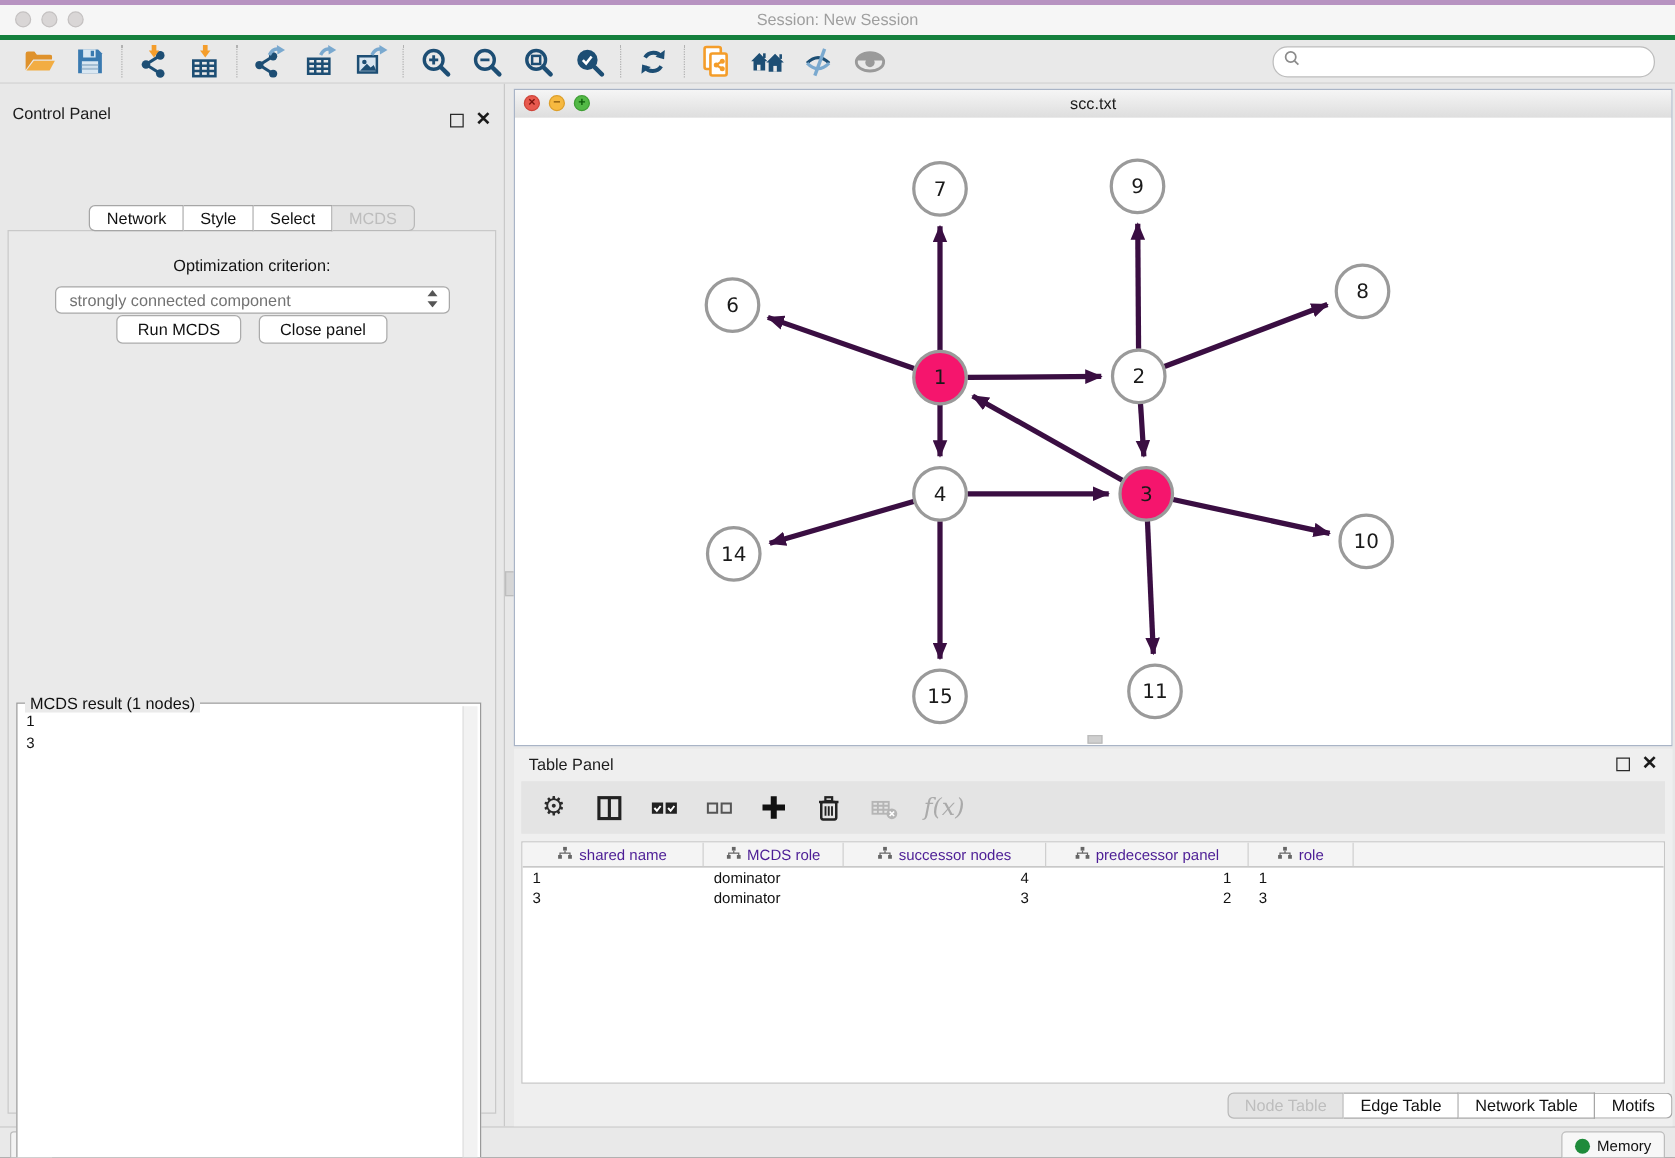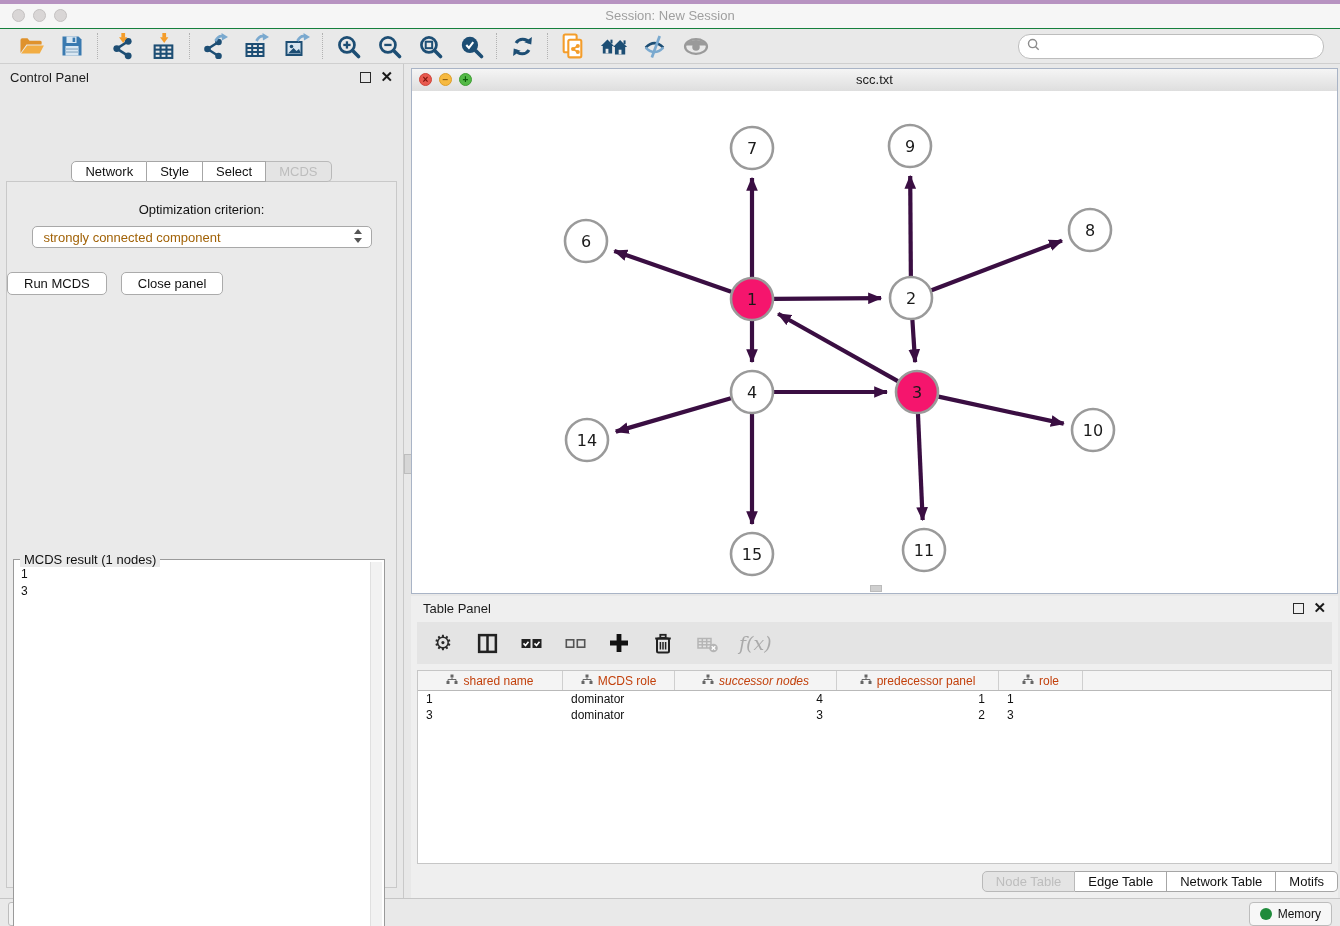--- a/index.html
+++ b/index.html
@@ -1,55 +1,55 @@
 <!DOCTYPE html>
 <html><head>
 <meta charset="utf-8">
 <style>
   html,body{margin:0;padding:0;background:#666;}
   .app{position:relative;width:1340px;height:926px;background:#e8e8e8;
        font-family:"Liberation Sans",sans-serif;overflow:hidden;margin:0 auto;
        -webkit-font-smoothing:antialiased;}
   
   .purple-strip{height:4px;background:#b793c1;}
-  .titlebar{height:24px;background:#f6f6f6;border-bottom:1px solid #15803d;position:relative;}
+  .titlebar{height:24px;background:#f6f6f6;border-bottom:4px solid #15803d;position:relative;}
   .traffic{position:absolute;top:5px;left:12px;display:flex;gap:8px;}
   .traffic span{width:13px;height:13px;border-radius:50%;background:#d9d6d6;border:1px solid #c4c1c1;box-sizing:border-box;}
   .main-title{text-align:center;line-height:24px;color:#9f9f9f;font-size:13px;}
   
   .toolbar{height:34px;display:flex;align-items:center;background:#e9e9e9;border-bottom:1px solid #cfcfcf;padding:0 6px;}
   .tb-group{display:flex;align-items:center;gap:13px;padding:0 11px;}
   .tb-sep{width:0;height:26px;border-left:1px dotted #b2b2b2;}
   .tb-btn{width:28px;height:28px;display:flex;align-items:center;justify-content:center;cursor:pointer;}
   .search-wrap{margin-left:auto;margin-right:10px;display:flex;align-items:center;
      width:288px;height:23px;background:#fff;border:1px solid #bdbdbd;border-radius:12px;padding:0 8px;gap:5px;}
   .search-wrap input{border:none;outline:none;flex:1;font-size:12px;font-family:"Liberation Sans",sans-serif;background:transparent;}
   
   .main{display:flex;height:834px;}
   .control-panel{width:403px;position:relative;background:#e8e8e8;flex:none;}
   .splitter{width:7px;flex:none;background:#e8e8e8;border-left:1px solid #c9c9c9;position:relative;}
   .splitter .grip{position:absolute;top:390px;left:0px;width:6px;height:18px;background:#d6d6d6;border:1px solid #bdbdbd;}
   .right-col{flex:1;display:flex;flex-direction:column;background:#e8e8e8;min-width:0;}
   
-  .cp-header{height:26px;display:flex;align-items:center;padding:0 10px;font-size:13px;color:#1c1c1c;}
+  .cp-header{height:26px;display:flex;padding:0 10px;font-size:13px;color:#1c1c1c;margin-top:16px;}
   .panel-ctrl{margin-left:auto;display:flex;gap:9px;align-items:center;}
   .float-box{width:9px;height:9px;border:1.5px solid #2a2a2a;display:inline-block;}
   .close-x{font-size:15px;font-weight:bold;color:#1a1a1a;line-height:10px;}
   .cp-body{position:absolute;left:6px;right:6px;top:117px;bottom:10px;background:#eaeaea;border:1px solid #c9c9c9;}
   .cp-tabs{position:absolute;top:97px;left:0;right:0;text-align:center;z-index:3;}
   .seg{display:inline-flex;}
   .seg .tab{background:#fff;border:1px solid #a6a6a6;border-left:none;padding:2px 13px;font-size:13px;color:#111;cursor:pointer;white-space:nowrap;}
   .seg .tab:first-child{border-left:1px solid #a6a6a6;border-radius:5px 0 0 5px;}
   .seg .tab:last-child{border-radius:0 5px 5px 0;}
   .seg .tab.selected{background:#e4e4e4;color:#bdbdbd;border-color:#b9b9b9;}
   .opt-label{text-align:center;font-size:13px;color:#111;margin-top:20px;}
-  .dropdown{margin:9px auto 0;width:340px;height:22px;background:#fff;border:1px solid #a8a8a8;border-radius:5px;
-     display:flex;align-items:center;padding:0 8px 0 11px;font-size:13px;color:#a16207;cursor:pointer;box-sizing:border-box;}
+  .dropdown{margin:9px auto 0;width:316px;height:22px;background:#fff;border:1px solid #a8a8a8;border-radius:5px;
+     display:flex;align-items:center;padding:0 8px 0 11px;font-size:13px;color:#737373;cursor:pointer;box-sizing:border-box;}
   .dropdown .dd-arrows{margin-left:auto;}
-  .cp-buttons{display:flex;gap:14px;margin-top:24px;}
+  .cp-buttons{display:flex;justify-content:center;gap:14px;margin-top:1px;}
   .btn{background:#fff;border:1px solid #ababab;border-radius:5px;padding:3px 16px;font-size:13px;color:#111;cursor:pointer;}
   .mcds-fieldset{position:absolute;left:6px;top:377px;width:370px;height:380px;border:1px solid #9a9a9a;background:#fff;}
   .mcds-legend{position:absolute;top:-8px;left:6px;background:#eaeaea;padding:0 4px;font-size:13px;color:#111;}
   .mcds-text{position:absolute;left:3px;top:6px;right:14px;bottom:3px;font-size:12px;color:#111;
      white-space:pre;line-height:17px;padding-left:4px;overflow:hidden;}
   .mcds-scroll{position:absolute;top:2px;right:2px;bottom:2px;width:11px;background:#f2f2f2;border-left:1px solid #e0e0e0;}
   
   .net-window{height:526px;margin:4px 2px 0 0;background:#fff;border:1px solid #a9b4c6;position:relative;flex:none;box-sizing:border-box;}
   .net-titlebar{height:22px;background:linear-gradient(#f5f5f5,#dedede);border-bottom:1px solid #b6b6b6;position:relative;}
   .net-traffic{position:absolute;top:4px;left:7px;display:flex;gap:7px;}
@@ -62,21 +62,21 @@
   .net-resize-dot{position:absolute;bottom:1px;left:50%;margin-left:-5px;width:10px;height:5px;background:#cfcfcf;border:1px solid #bbb;}
   
   .table-panel{flex:1;margin:2px 2px 0 0;background:#efefef;display:flex;flex-direction:column;min-height:0;}
   .tp-header{height:24px;display:flex;align-items:center;padding:0 12px;font-size:13px;color:#1c1c1c;}
   .tp-toolbar{height:42px;margin:2px 6px 0 6px;background:#e4e4e4;display:flex;align-items:center;gap:20px;padding:0 14px;flex:none;}
   .tp-tb-btn{display:flex;align-items:center;justify-content:center;min-width:24px;height:26px;cursor:pointer;}
   .gear-glyph{font-size:21px;color:#2b2b2b;line-height:22px;}
   .fx-glyph{font-family:"DejaVu Serif",serif;font-style:italic;font-size:19px;color:#aaa;}
   .tp-table{flex:1;margin:6px 6px 0 6px;background:#fff;border:1px solid #c6c6c6;overflow:hidden;position:relative;}
   .tbl-head{display:flex;background:#f4f4f4;border-bottom:1px solid #b9b9b9;height:19px;}
-  .tbl-head .hcell{display:flex;align-items:center;justify-content:center;gap:5px;font-size:12px;color:#c2410c;
+  .tbl-head .hcell{display:flex;align-items:center;justify-content:center;gap:5px;font-size:12px;color:#4c1d95;
       border-right:1px solid #cfcfcf;box-sizing:border-box;cursor:pointer;}
   .tbl-row{display:flex;height:16px;align-items:center;cursor:pointer;}
   .tbl-row .cell{font-size:12px;color:#111;box-sizing:border-box;padding:0 8px;overflow:hidden;white-space:nowrap;}
   .tp-tabs{height:34px;display:flex;justify-content:flex-end;align-items:center;flex:none;}
   
   .statusbar{height:30px;background:#e9e9e9;border-top:1px solid #c6c6c6;display:flex;align-items:center;padding:0 8px;}
   .sb-left-btn{width:32px;height:22px;background:#f3f3f3;border:1px solid #bdbdbd;border-radius:3px;display:flex;align-items:center;justify-content:center;cursor:pointer;}
   .memory-btn{margin-left:auto;height:22px;background:#f7f7f7;border:1px solid #bdbdbd;border-radius:4px;
      display:flex;align-items:center;gap:6px;padding:0 10px;font-size:12px;color:#111;cursor:pointer;}
   .mem-dot{width:12px;height:12px;border-radius:50%;background:#1f8b3b;display:inline-block;}
@@ -486,21 +486,21 @@
                 <span><svg width="12" height="11" viewBox="0 0 12 11">
                     <g fill="#666">
                       <rect x="4.5" y="0.5" width="3" height="3"></rect>
                       <rect x="0.5" y="7" width="3" height="3"></rect>
                       <rect x="8.5" y="7" width="3" height="3"></rect>
                     </g>
                     <path d="M6 3.5 V5.5 M2 7 V5.5 H10 V7" stroke="#666" stroke-width="1" fill="none"></path>
                   </svg></span>
                 <span>MCDS role</span>
               </div>
-              <div class="hcell" style="width: 162px; font-style: italic;">
+              <div class="hcell" style="width: 162px;">
                 <span><svg width="12" height="11" viewBox="0 0 12 11">
                     <g fill="#666">
                       <rect x="4.5" y="0.5" width="3" height="3"></rect>
                       <rect x="0.5" y="7" width="3" height="3"></rect>
                       <rect x="8.5" y="7" width="3" height="3"></rect>
                     </g>
                     <path d="M6 3.5 V5.5 M2 7 V5.5 H10 V7" stroke="#666" stroke-width="1" fill="none"></path>
                   </svg></span>
                 <span>successor nodes</span>
               </div>

